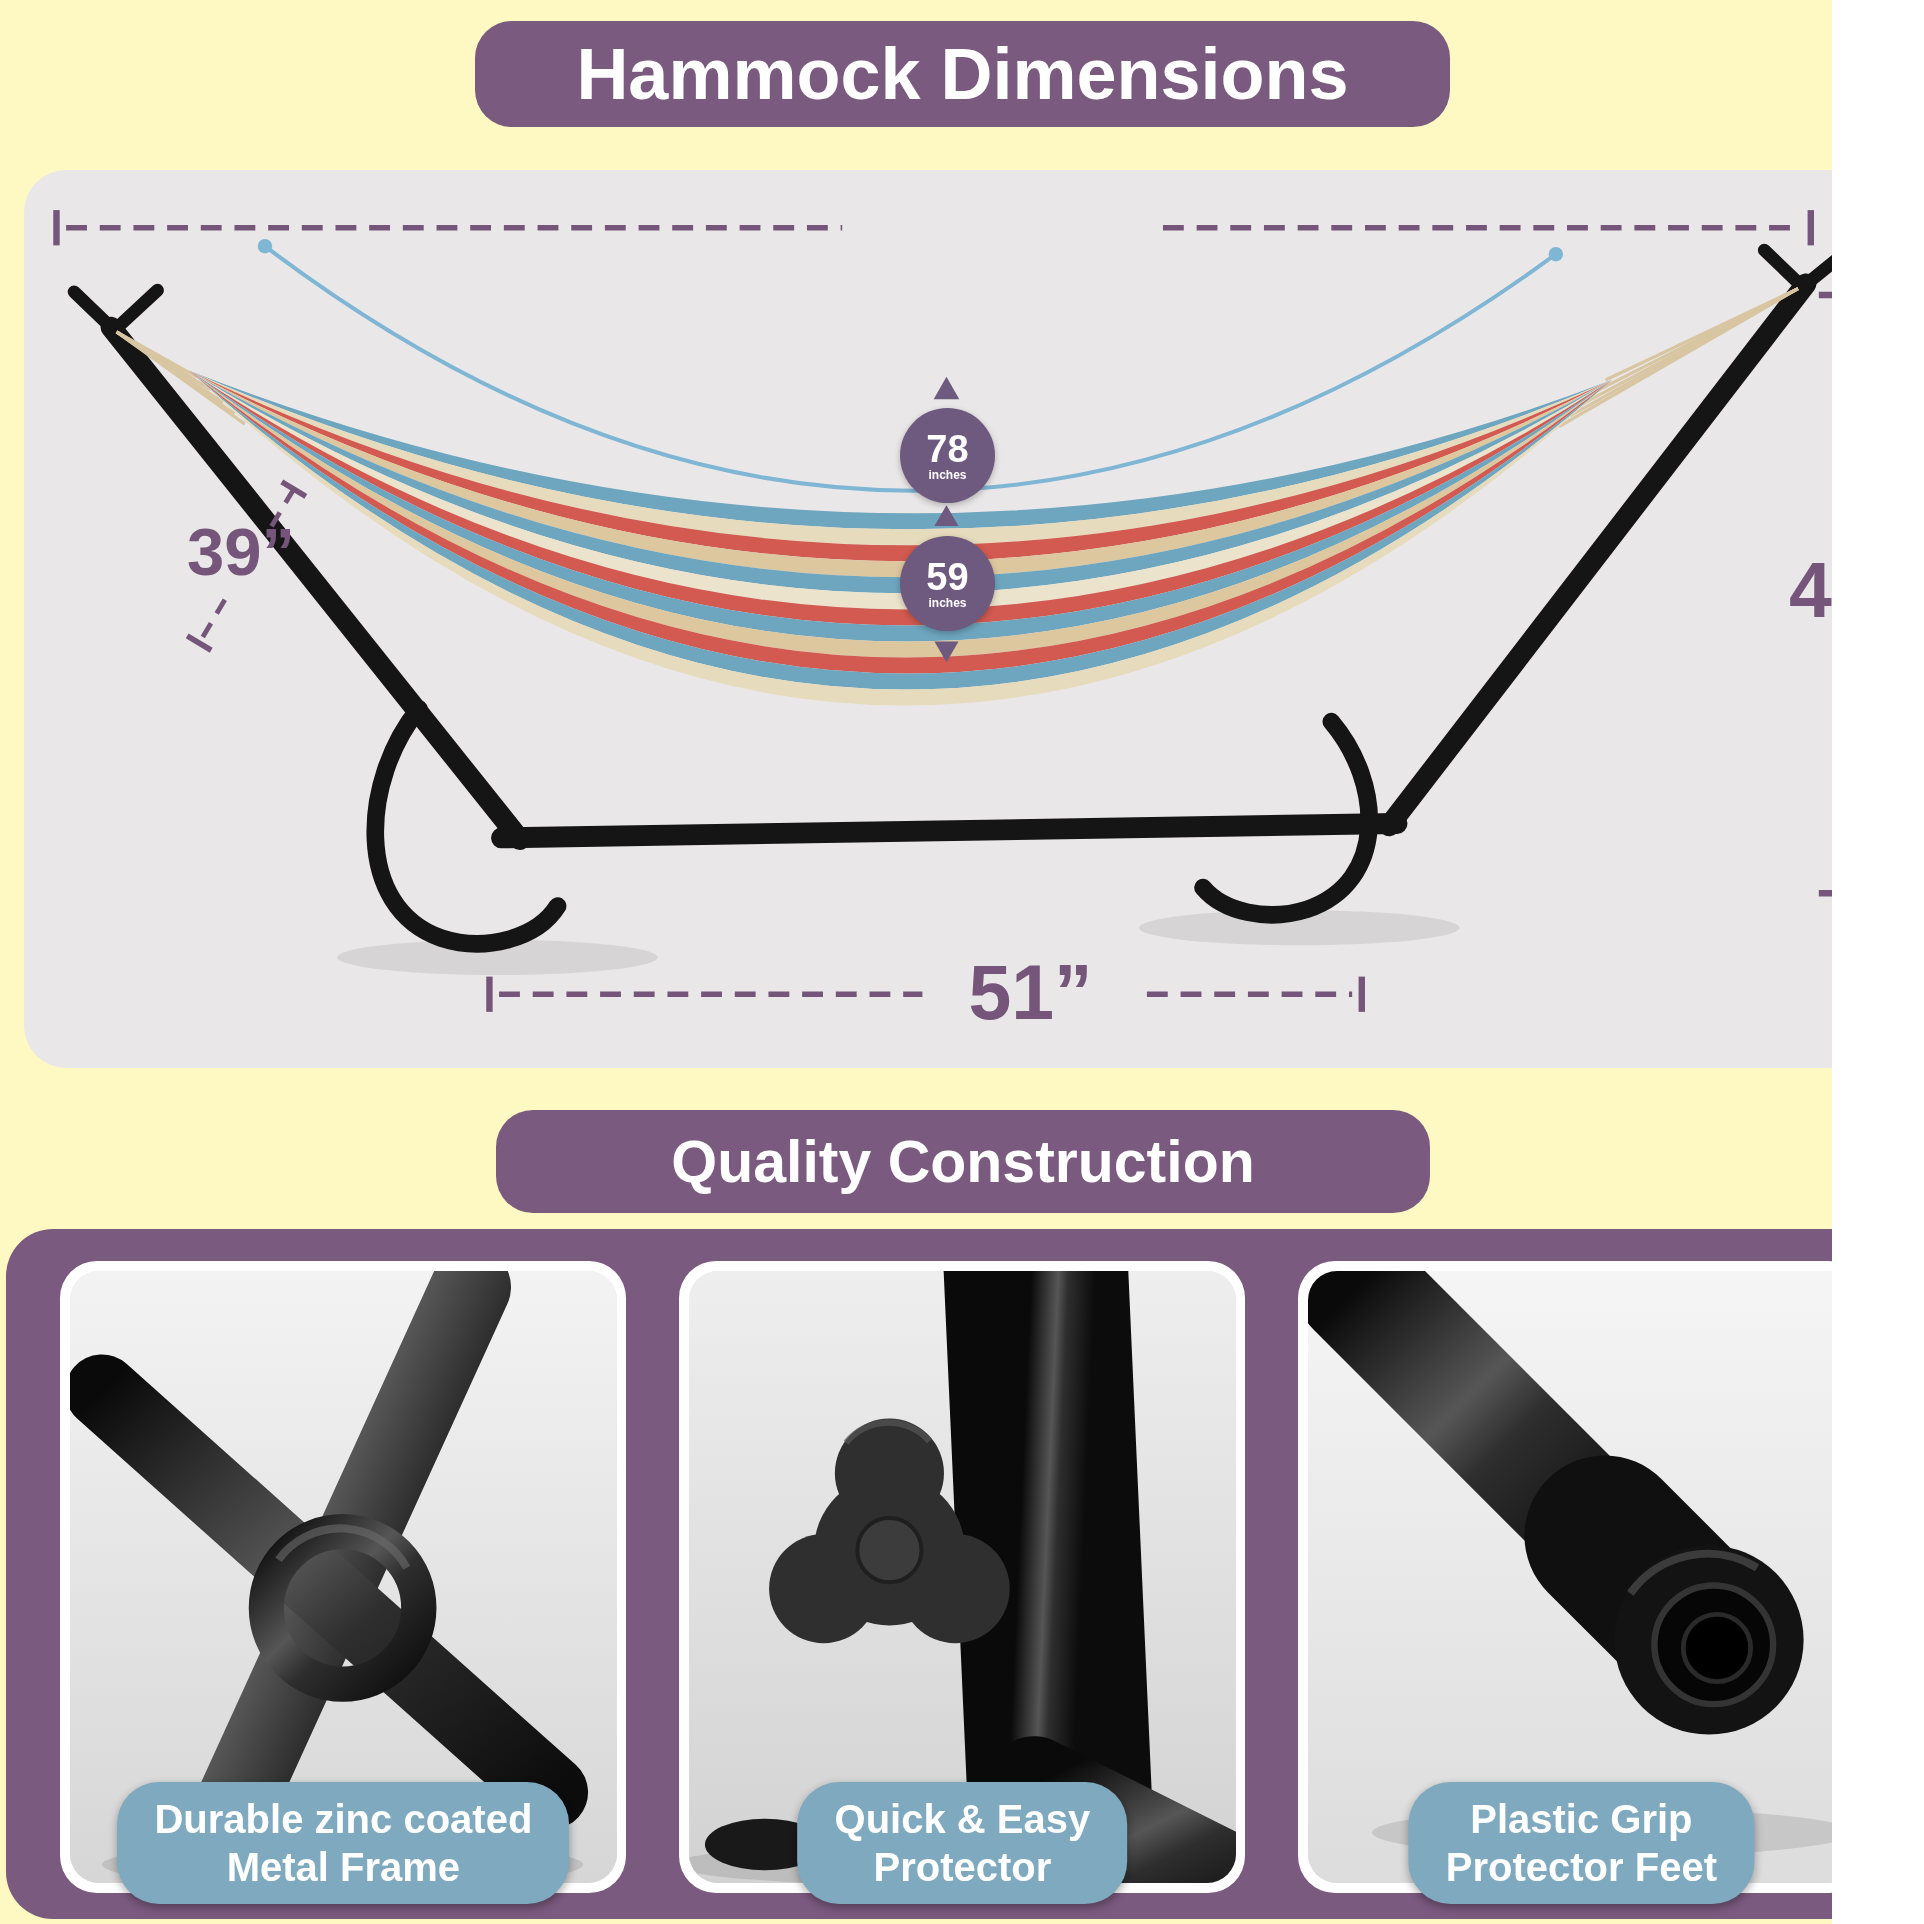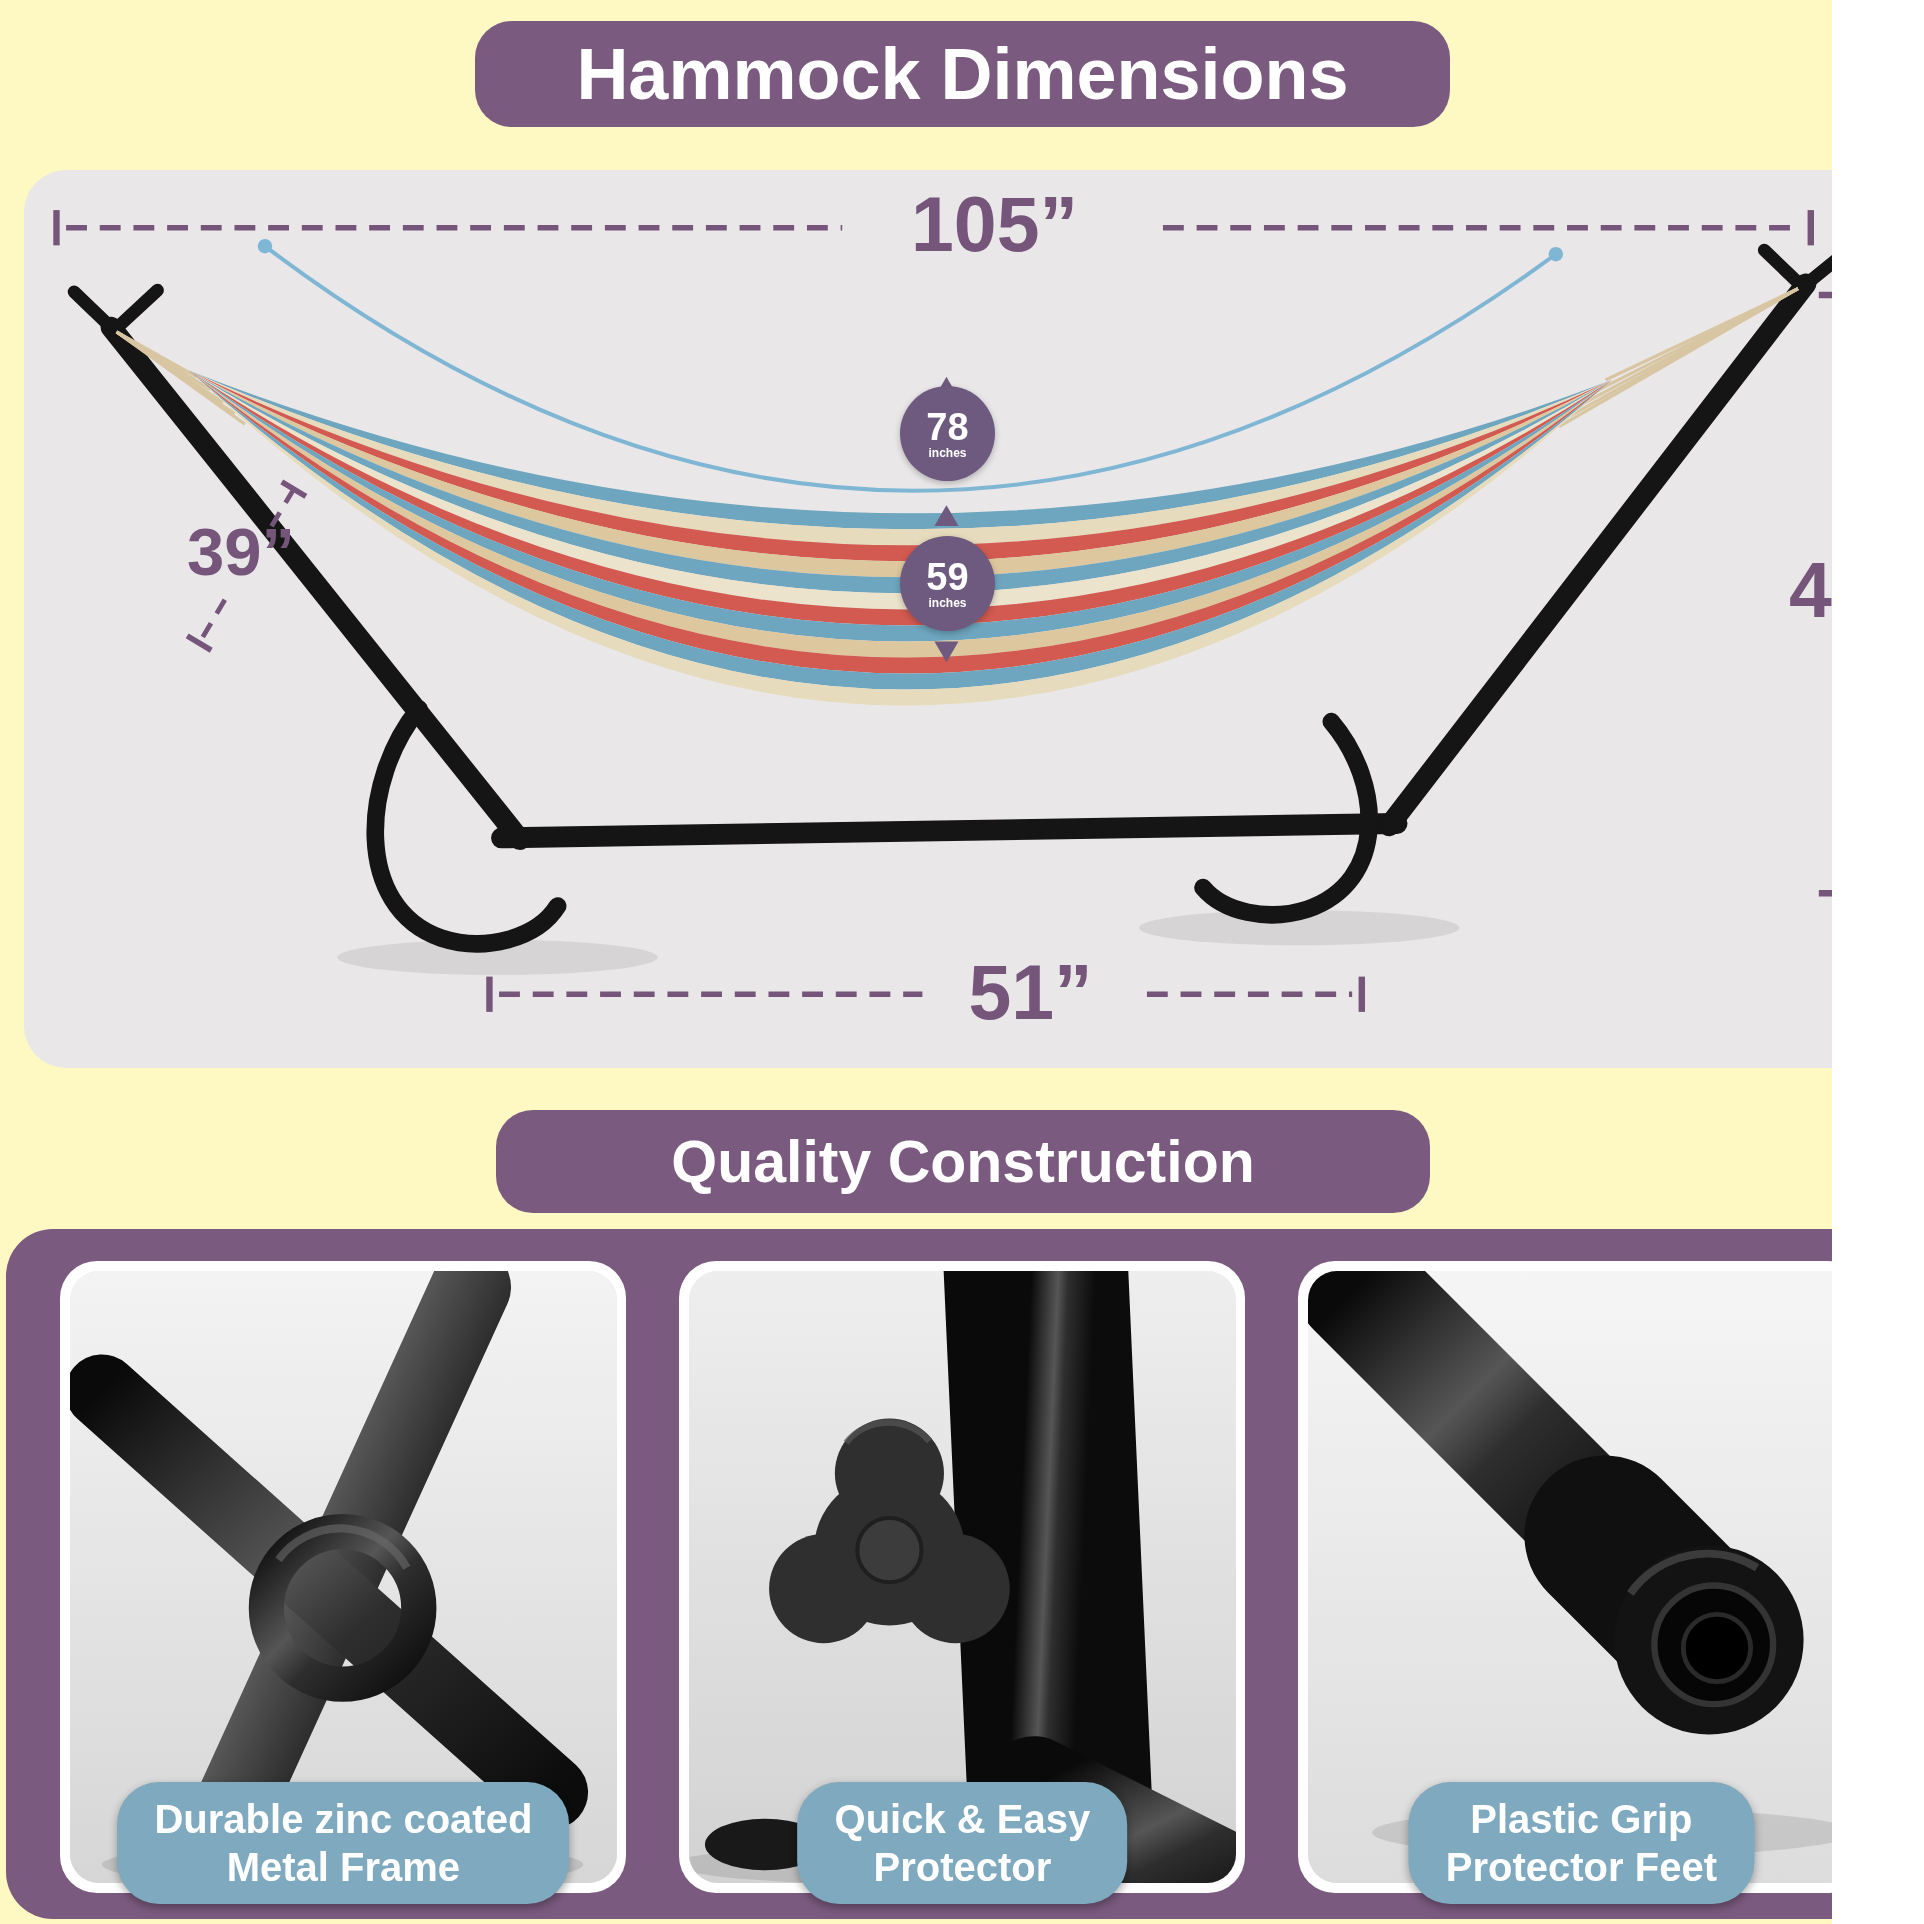--- a/index.html
+++ b/index.html
@@ -31,21 +31,21 @@
   #label-39  { left:157px;  top:518px;  width:168px; font-size:67px; }
   #label-51  { left:930px; top:954px; width:201px; font-size:77px; }
 
   .badge {
     position:absolute; width:95px; height:95px; border-radius:50%;
     background:#6e5a7f; color:#ffffff; display:flex; flex-direction:column;
     align-items:center; justify-content:center; box-shadow:0 2.4px 6.4px rgba(0,0,0,.25);
   }
   .badge .val  { font-size:38px; font-weight:bold; line-height:1.05; }
   .badge .unit { font-size:12px; font-weight:bold; line-height:1; }
-  #badge-78 { left:900px; top:386px; }
+  #badge-78 { left:900px; top:408px; }
   #badge-59 { left:900px; top:536px; }
 
   
   .quality-panel {
     position:absolute; left:6.4px; top:1229px; width:1912px; height:690px;
     background:#7b5a7f; border-radius:47px;
     display:flex; justify-content:center; gap:53px; padding-top:32px; box-sizing:border-box;
   }
   .card {
     position:relative; width:566px; height:632px;
@@ -160,21 +160,20 @@
 
       <g fill="#6e5a7f">
         <polygon points="1150,258 1134,286 1166,286"></polygon>
         <polygon points="1150,418 1135,444 1165,444"></polygon>
         <polygon points="1150,614 1135,588 1165,588"></polygon>
       </g>
     </svg>
 
   </div>
 
-  <div class="dim-label" id="label-105">105”</div>
   <div class="dim-label" id="label-41">41”</div>
   <div class="dim-label" id="label-39">39”</div>
   <div class="dim-label" id="label-51">51”</div>
 
   <div class="badge" id="badge-78">
     <span class="val">78</span>
     <span class="unit">inches</span>
   </div>
   <div class="badge" id="badge-59">
     <span class="val">59</span>

